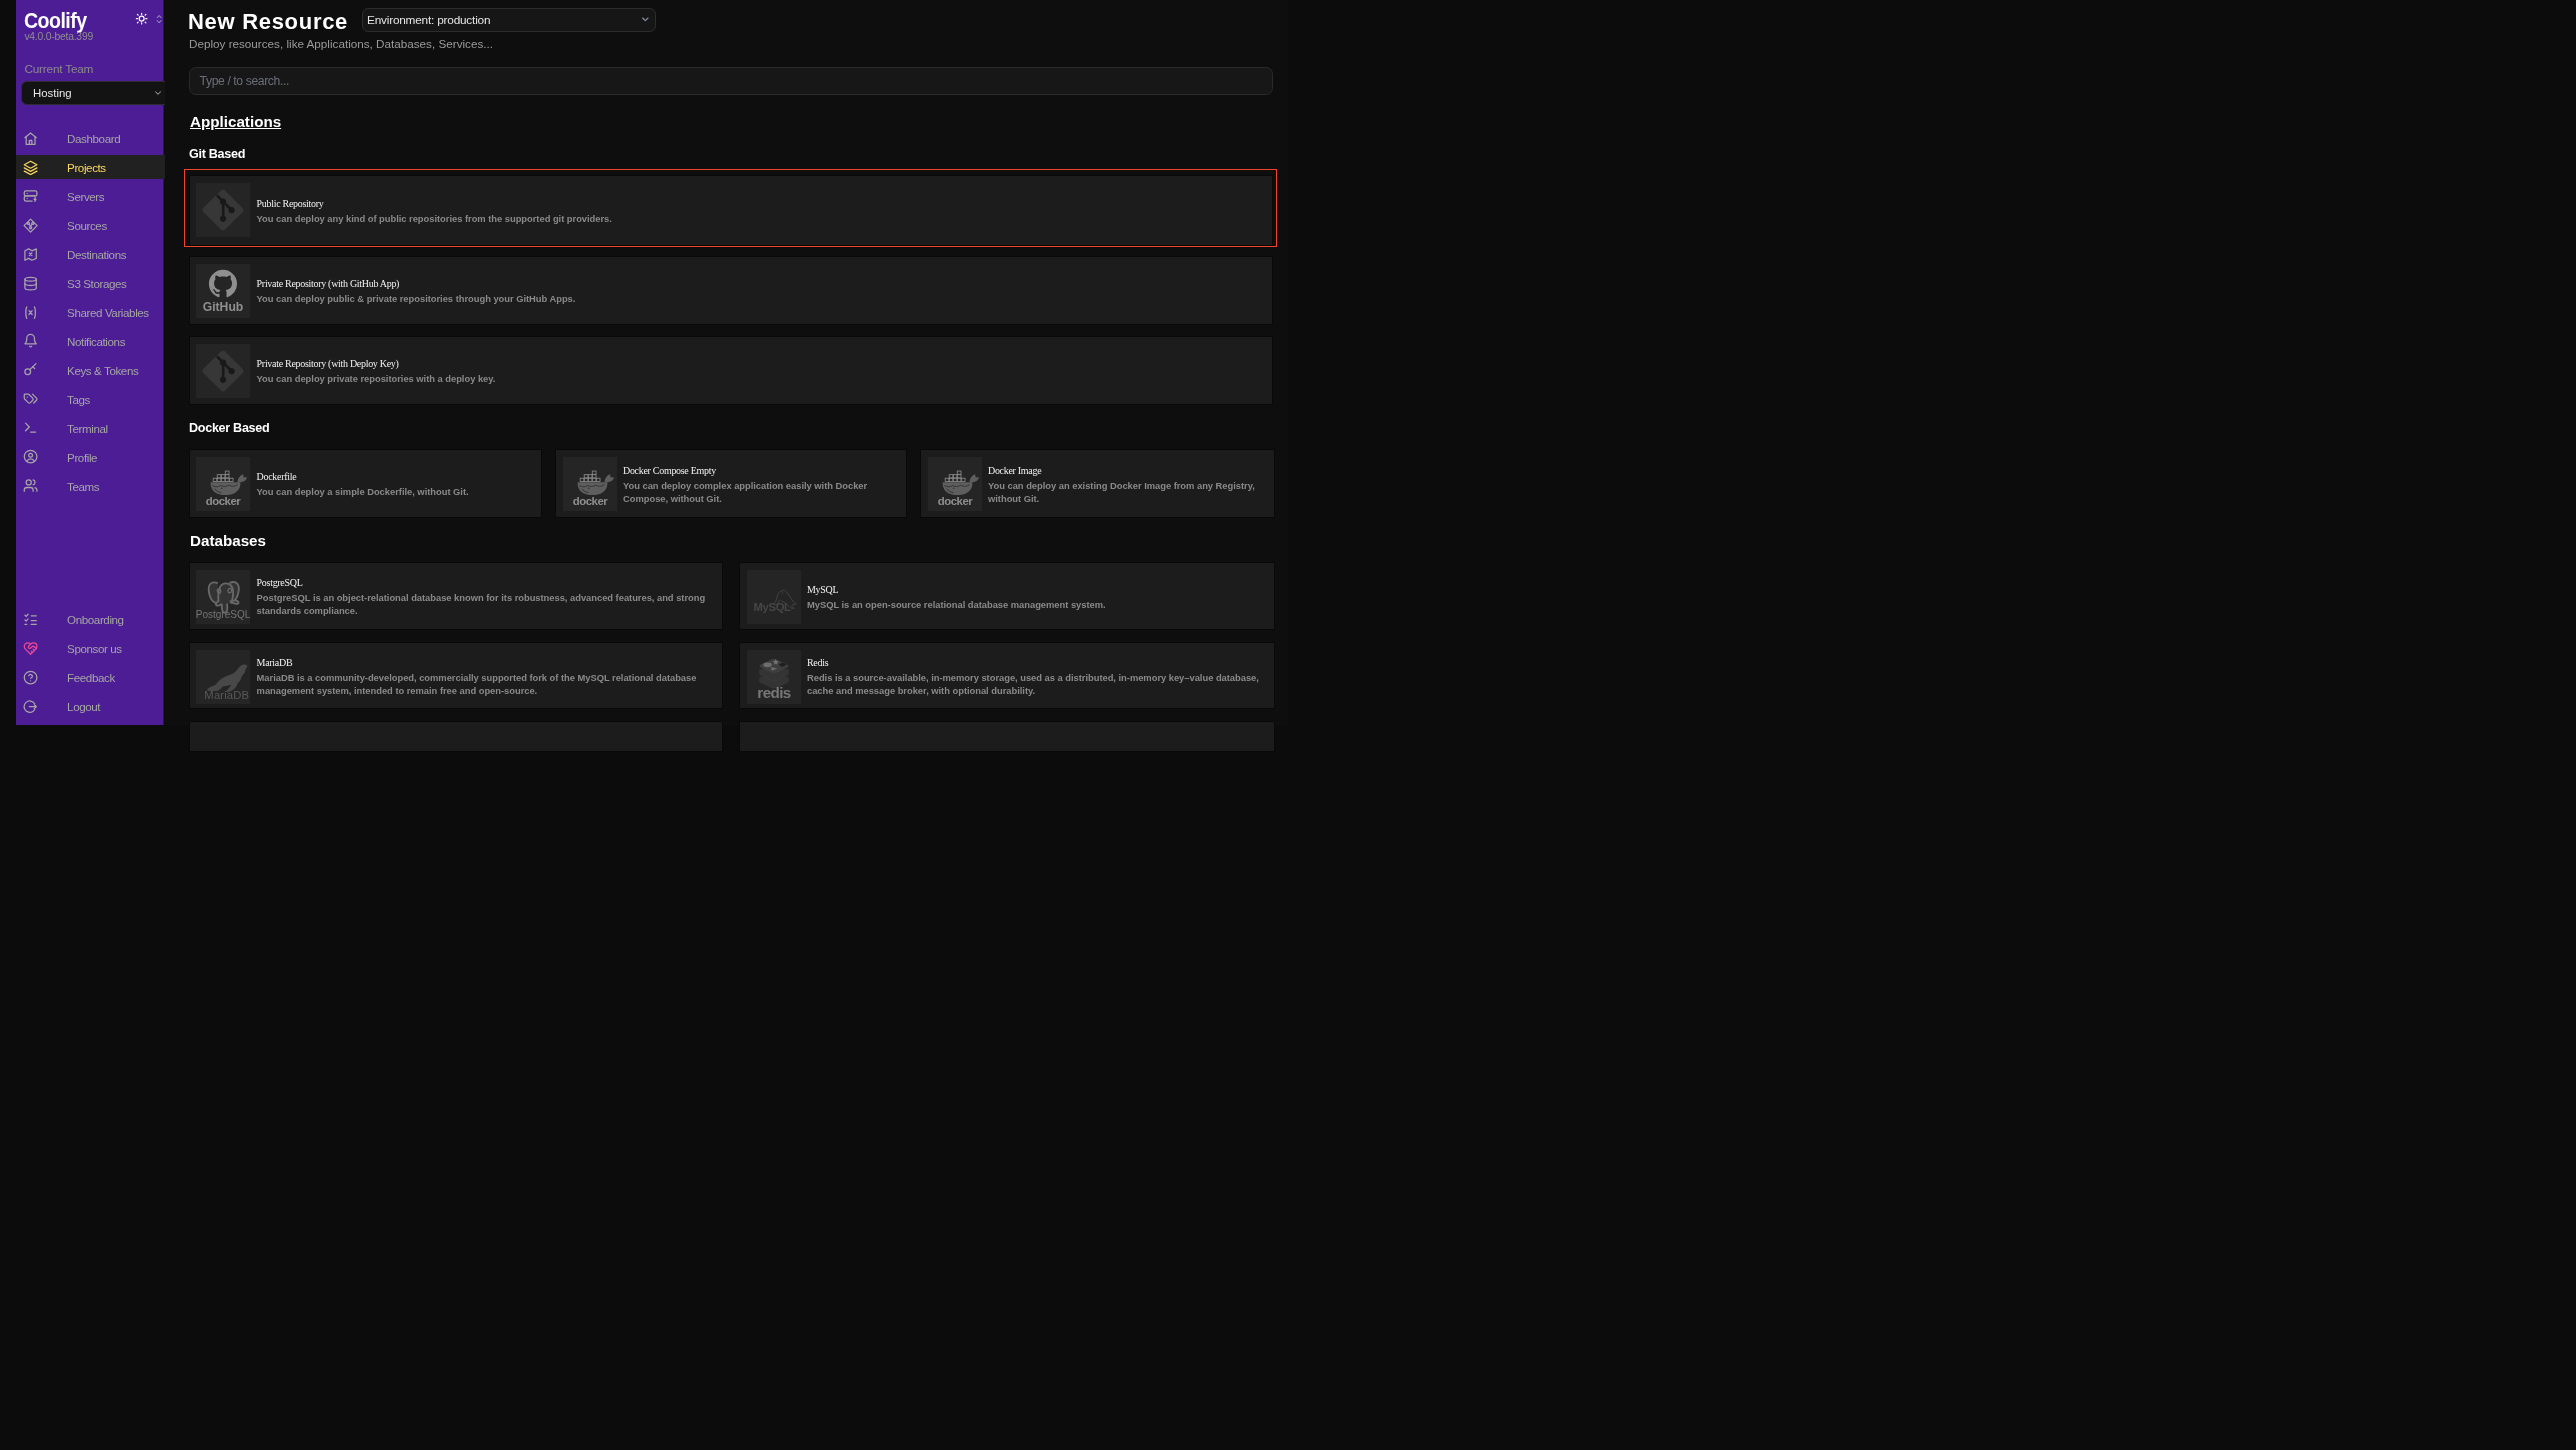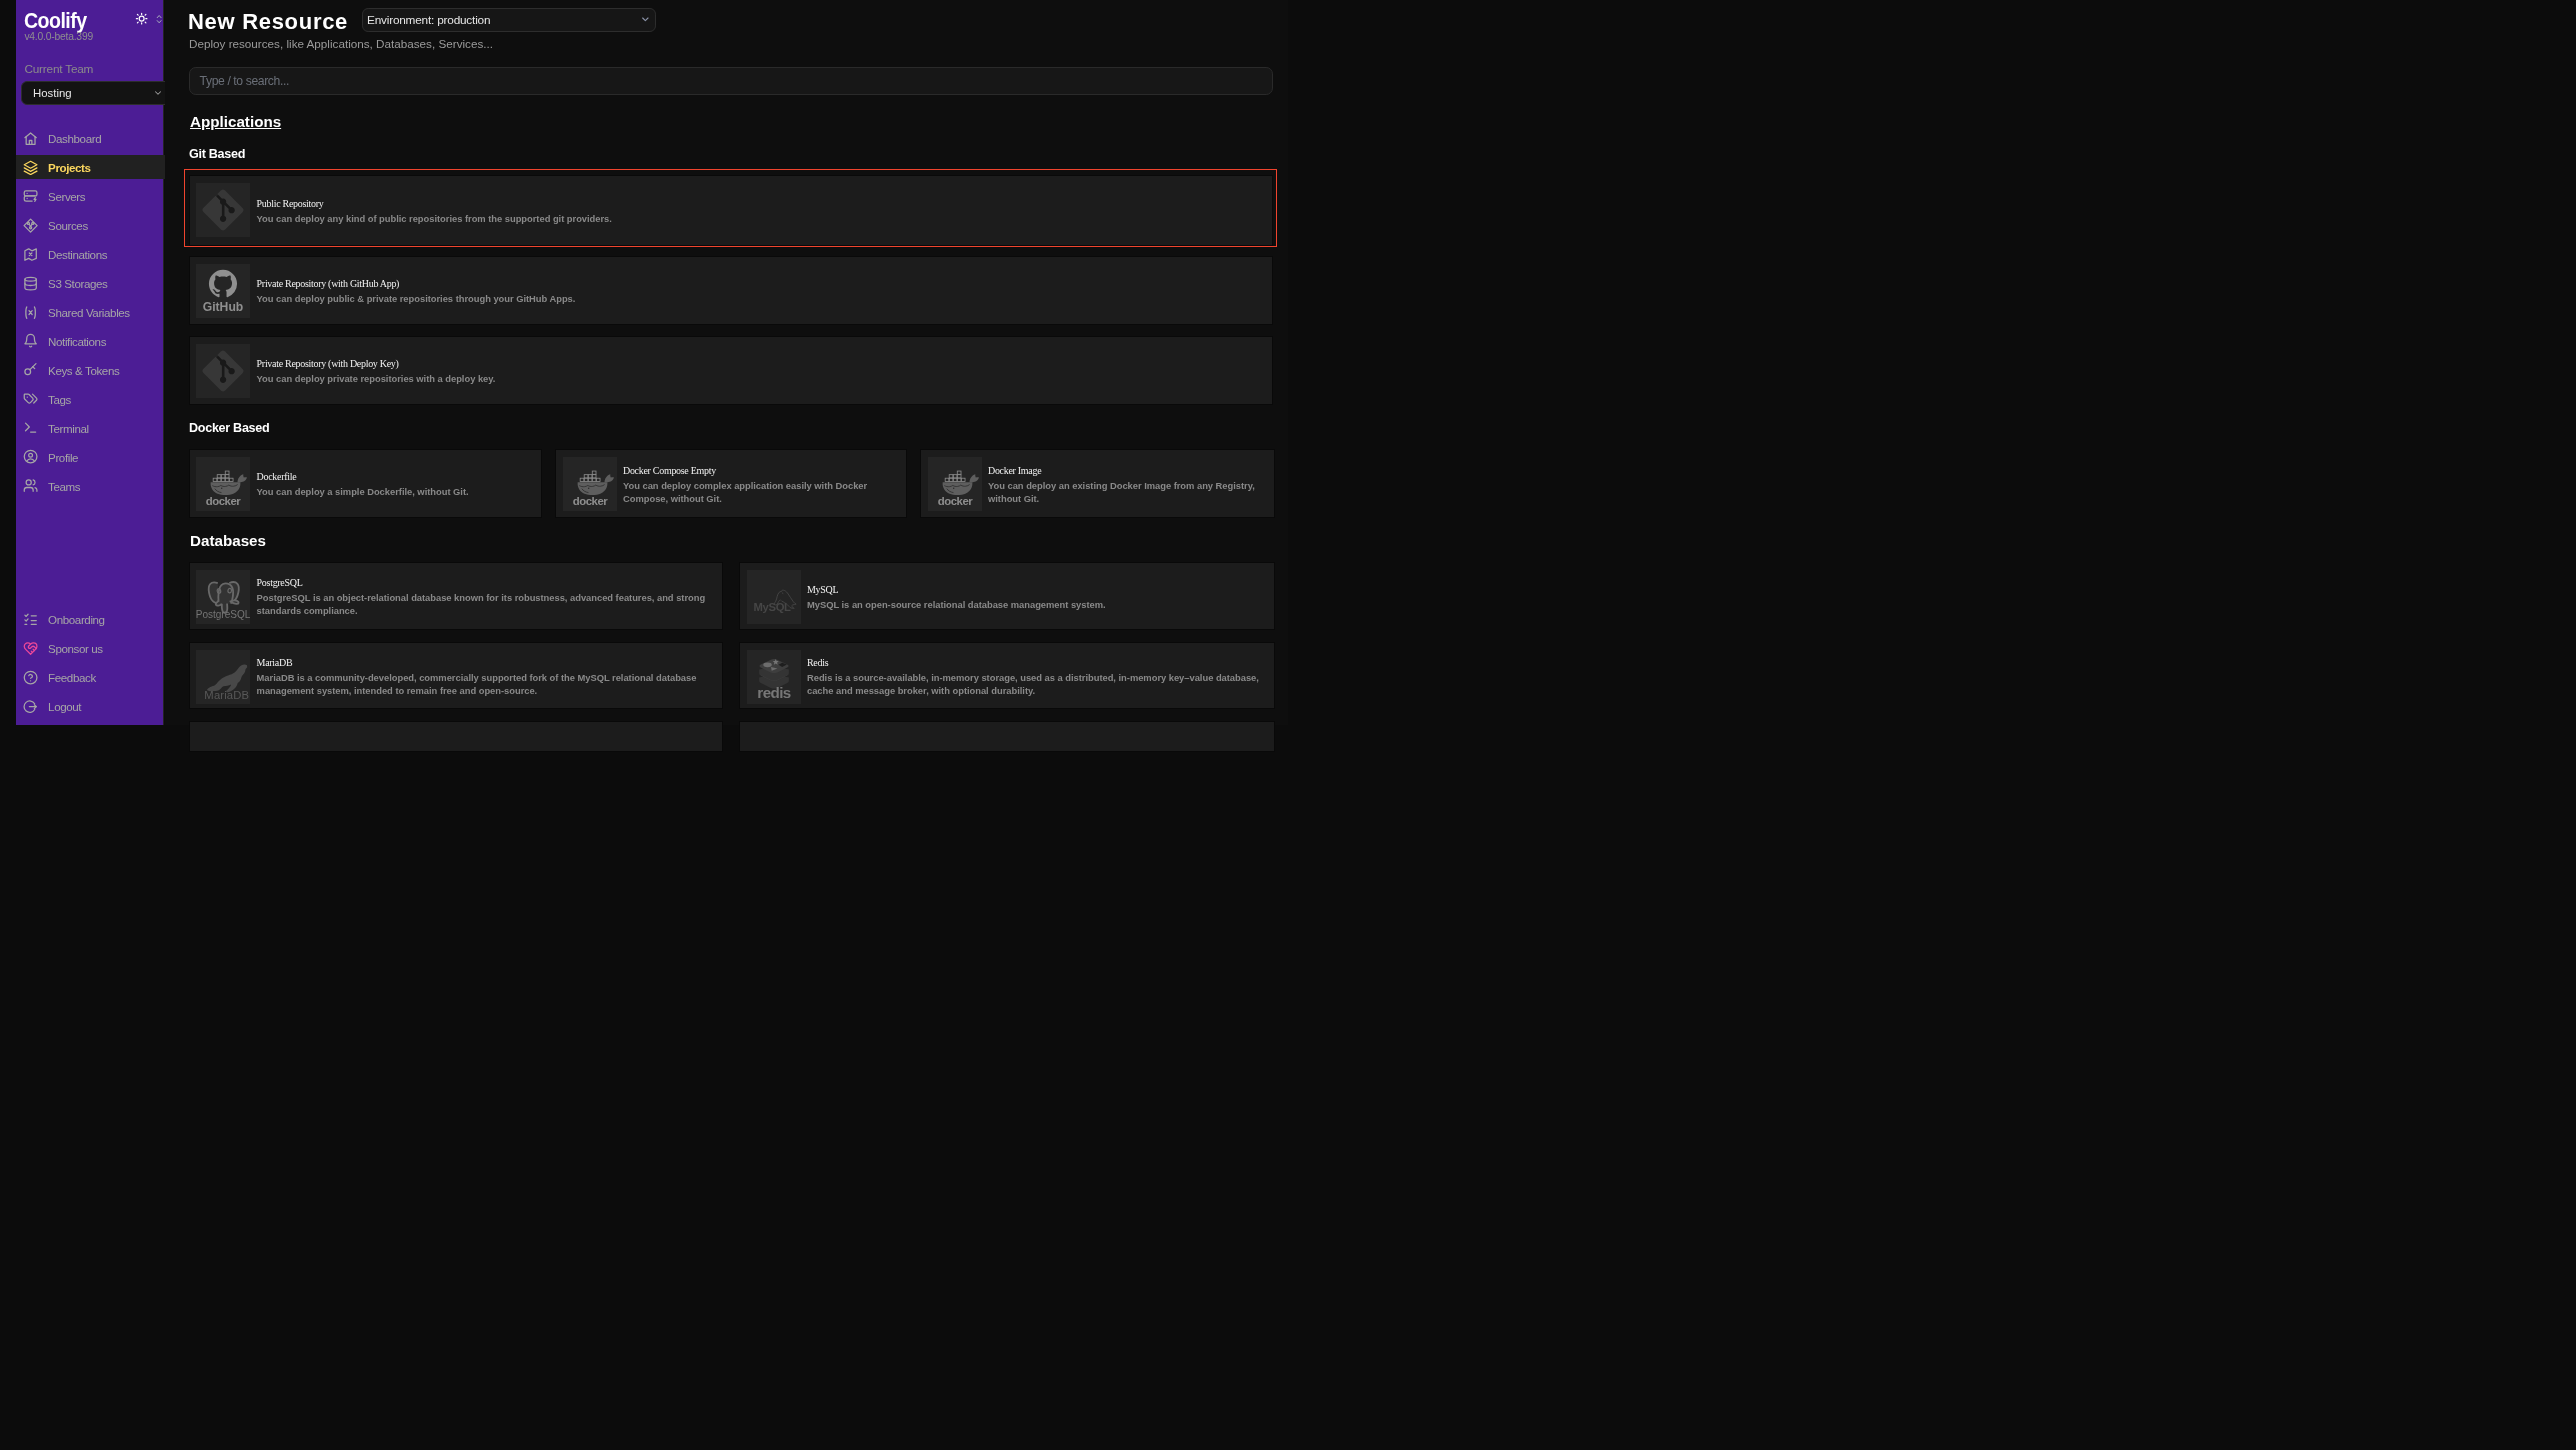--- a/index.html
+++ b/index.html
@@ -13,23 +13,23 @@
 .version { position:absolute; left:8.4px; top:31px; font-size:10.3px; color:#8f8f8f; letter-spacing:-0.2px; }
 .team-label { position:absolute; left:8.4px; top:62px; font-size:11.8px; color:#8b8b8b; letter-spacing:-0.2px; }
 .team-select { position:absolute; left:4.6px; top:81px; width:152px; height:24.4px;
   background:#131313; border:0.8px solid #2d2d2d; border-radius:6.1px; display:flex;
   align-items:center; padding:0 9.1px 0 11.4px; }
 .team-select span { color:#e8e8e8; font-size:11.4px; flex:1; }
 .menu { position:absolute; left:0; top:126px; width:164px; }
 .menu2 { position:absolute; left:0; top:607px; width:164px; }
 .mi { height:24.4px; margin-bottom:4.6px; display:flex; align-items:center; padding-left:6.9px; }
 .mi .ic { width:15.2px; height:15.2px; flex:none; }
-.mi .lbl { margin-left:10px; font-size:11.6px; color:#a6a6a6; letter-spacing:-0.4px; }
+.mi .lbl { margin-left:29px; font-size:11.6px; color:#a6a6a6; letter-spacing:-0.4px; }
 .mi.active { background:#212121; width:157px; }
-.mi.active .lbl { color:#fbd75e;font-weight:bold; }
+.mi.active .lbl { color:#fbd75e; }
 
 .main { position:absolute; left:165px; top:0; width:1123px; height:725px; background:#0e0e0e; }
 .env-select { position:absolute; left:197px; top:8px; width:294px; height:23.6px;
   background:#161616; border:0.8px solid #2d2d2d; border-radius:6.1px; display:flex;
   align-items:center; padding:0 4px; }
 .env-select span { color:#e6e6e6; font-size:11.8px; flex:1; letter-spacing:-0.2px; }
 .subtitle { position:absolute; left:24px; top:37px; font-size:11.7px; color:#9b9b9b; letter-spacing:0; }
 .search { position:absolute; left:23.6px; top:67px; width:1084px; height:28px; background:#171717;
   border:1.1px solid #2a2a2a; border-radius:6.9px; display:flex; align-items:center; padding:0 10px; }
 .search span { color:#6a6f78; font-size:12.2px; letter-spacing:-0.4px; }

